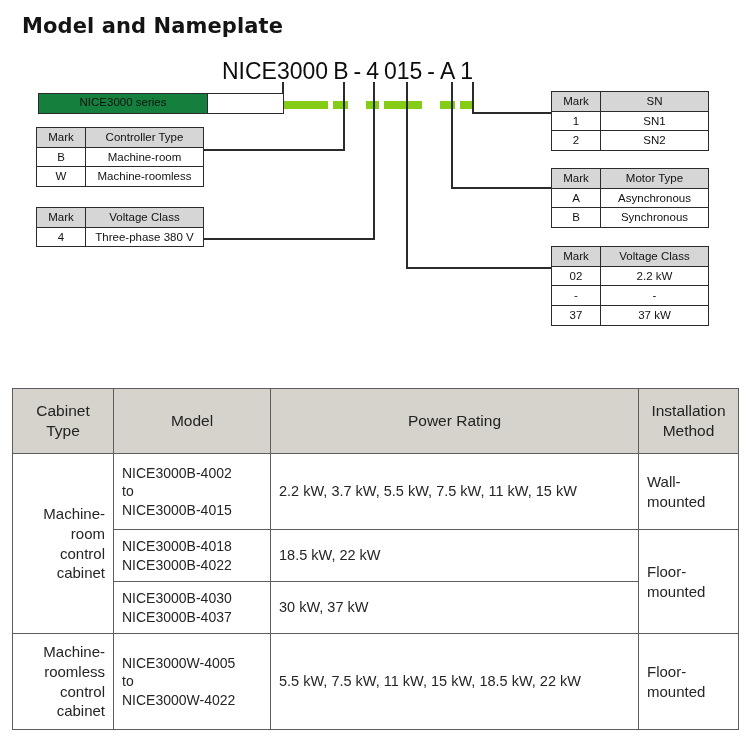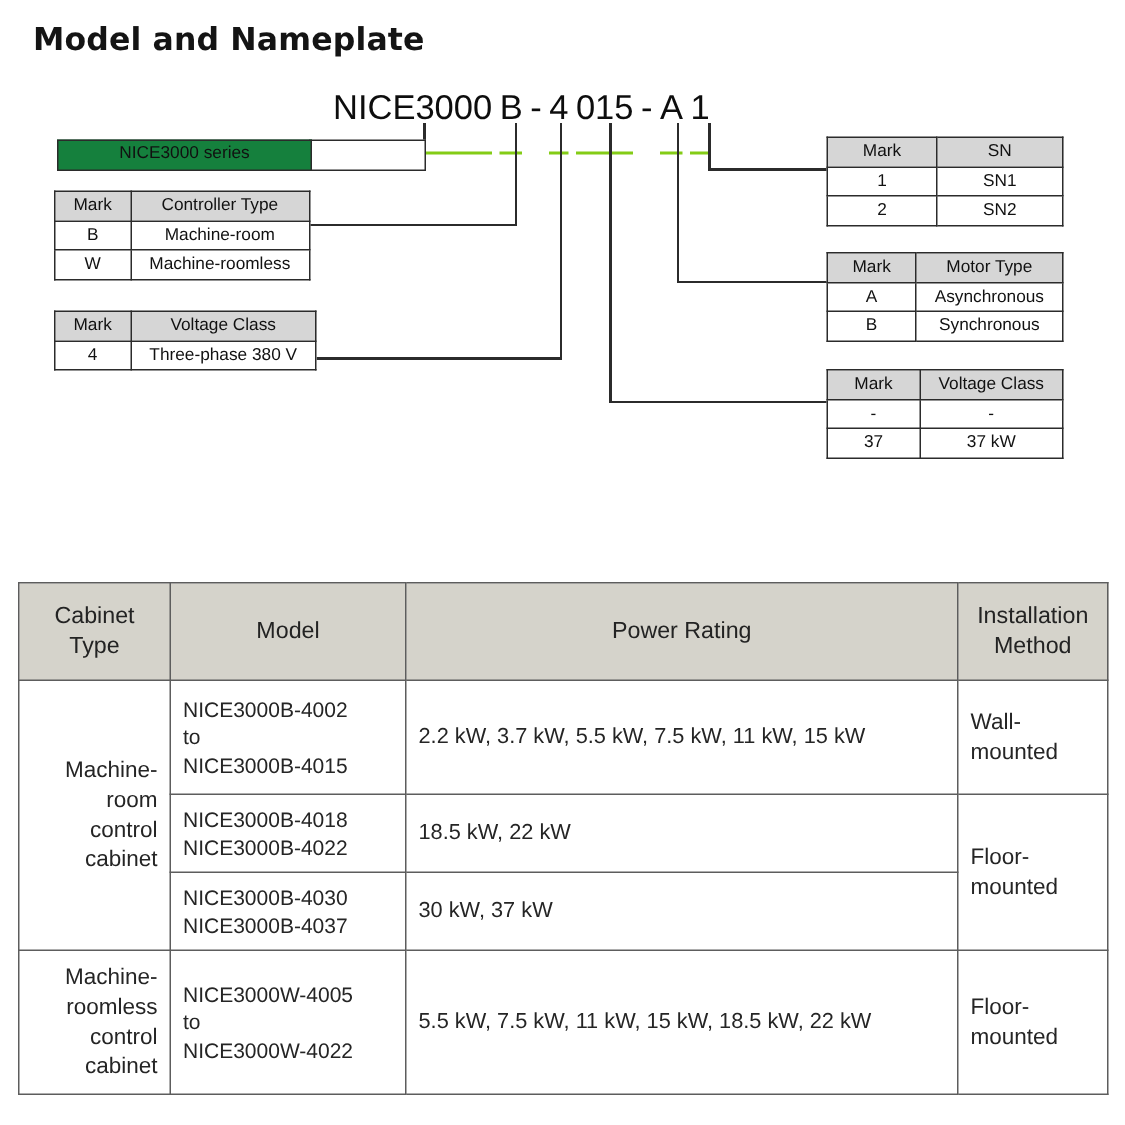--- a/index.html
+++ b/index.html
@@ -24,39 +24,39 @@
 
   
   .code-row{
     position:absolute;top:58px;left:222px;
     font-size:23px;
     font-family:"Liberation Sans", sans-serif;
     color:#0d0d0d;
     white-space:nowrap;
   }
   .code-seg{display:inline-block;position:relative;}
-  .code-seg.u{border-bottom:2px solid #84cc16;padding-bottom:16px;text-align:right;}
+  .code-seg.u{border-bottom:8px solid #84cc16;padding-bottom:16px;text-align:right;}
   .code-gap{display:inline-block;width:5px;}
 
   
   #lines{position:absolute;left:0;top:0;width:750px;height:750px;pointer-events:none;}
 
   
   .legend{
     position:absolute;
     border-collapse:collapse;
     font-size:11.5px;
     font-family:"Liberation Sans", sans-serif;
     background:#fff;
     color:#111;
   }
   .legend td,.legend th{
     border:1px solid #2b2b2b;
     text-align:center;
-    padding:1px 12px;
+    padding:1px 0;
     font-weight:normal;
     line-height:1.45;
     background:#fff;
     white-space:nowrap;
   }
   .legend th{background:#d6d6d6;color:#111;}
   .legend .mk{width:48px;}
 
   
   .series-box{
@@ -208,20 +208,24 @@
   </table>
 
   <table class="legend" style="left:551px;top:246px;width:158px;">
     <thead>
       <tr>
         <th class="mk">Mark</th>
         <th>Voltage Class</th>
       </tr>
     </thead>
     <tbody>
+      <tr>
+        <td class="mk">02</td>
+        <td>2.2 kW</td>
+      </tr>
       <tr>
         <td class="mk">-</td>
         <td>-</td>
       </tr>
       <tr>
         <td class="mk">37</td>
         <td>37 kW</td>
       </tr>
     </tbody>
   </table>

